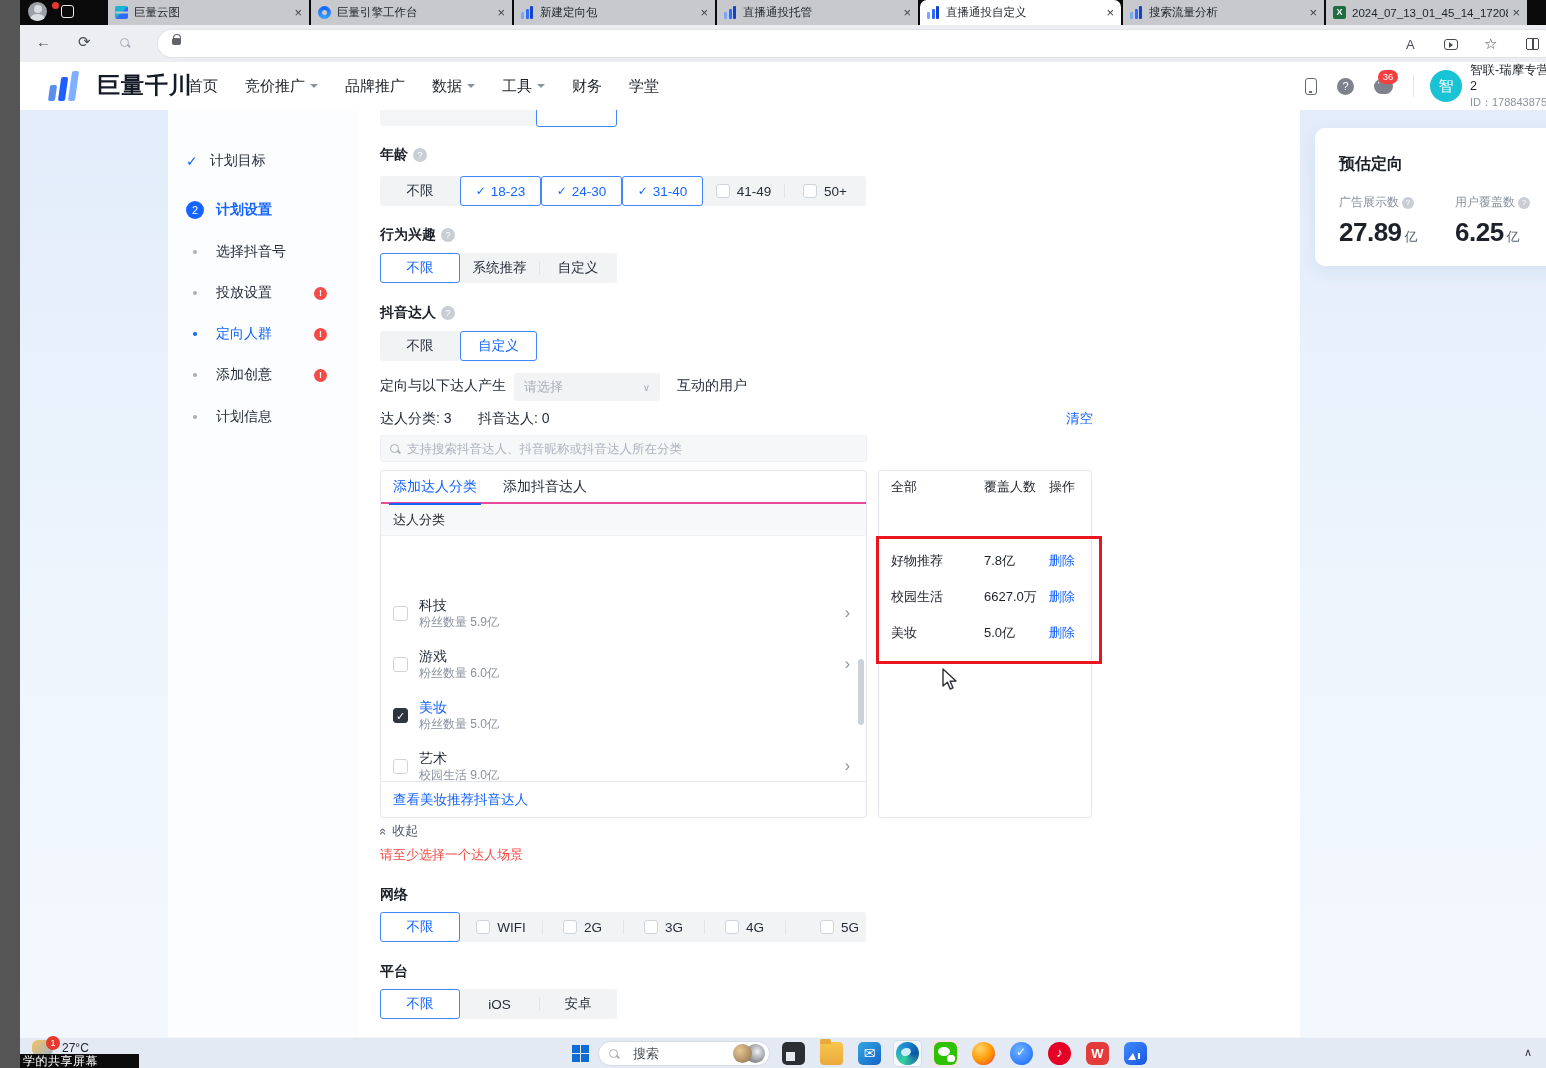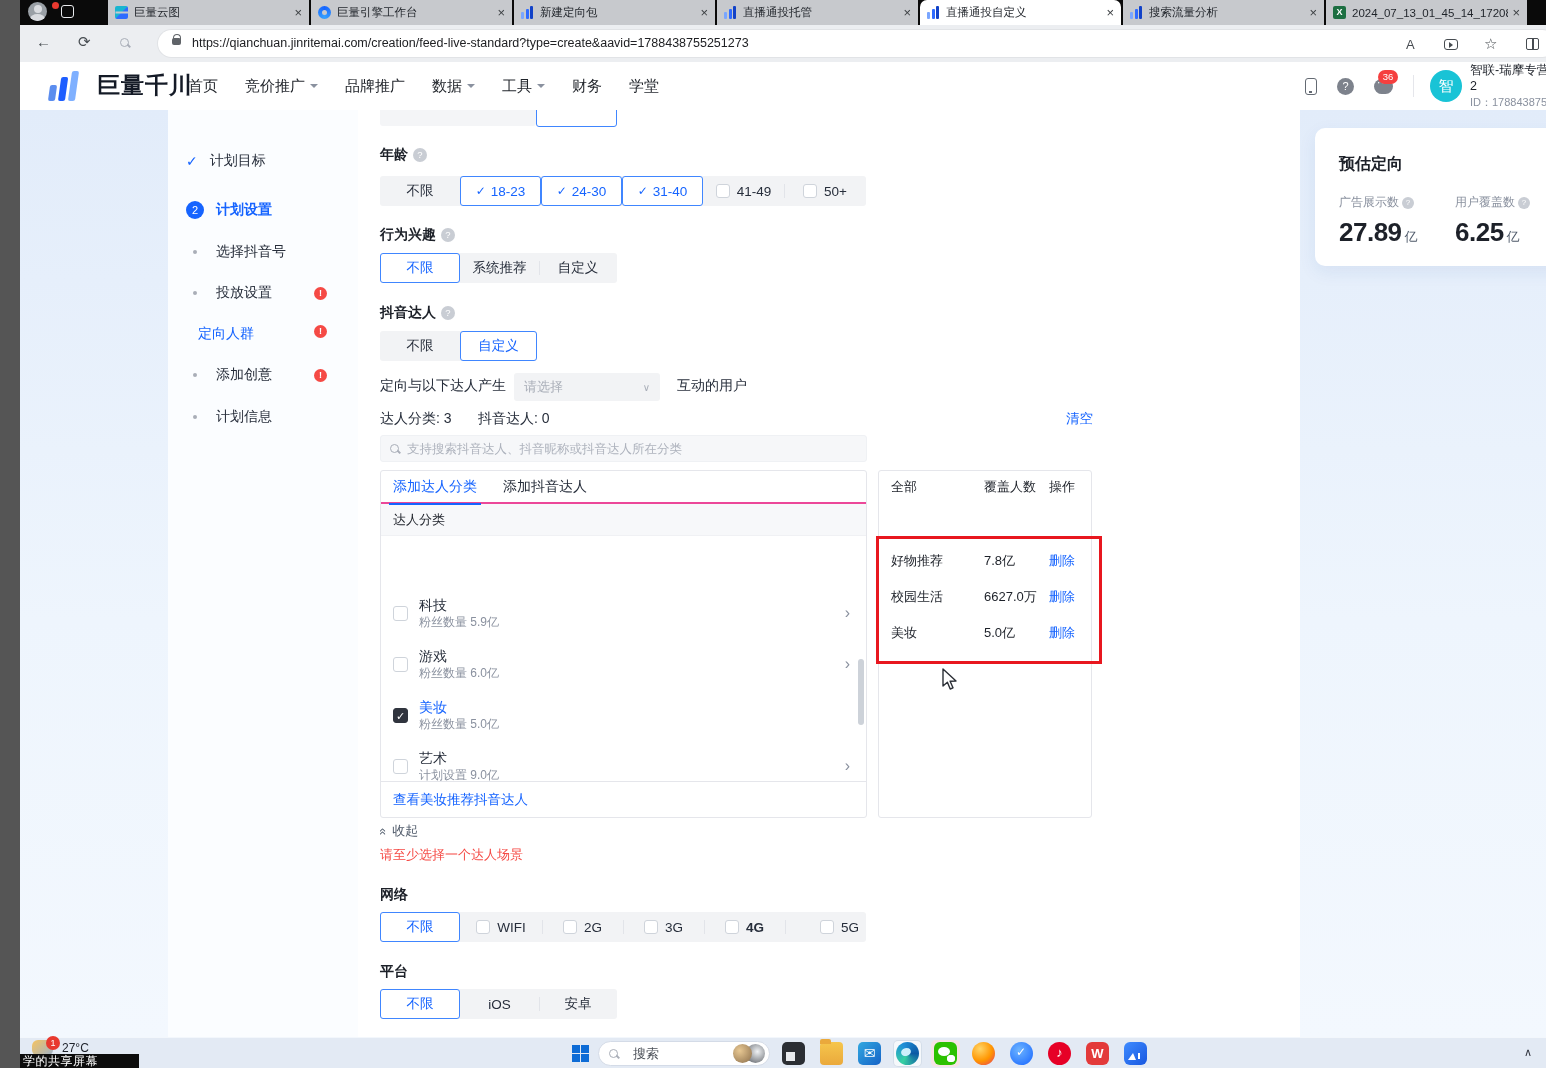--- a/index.html
+++ b/index.html
@@ -239,21 +239,20 @@
       </div>
     </div>
   </div>
 
   <div class="urlbar">
     <span class="nav-ic" style="left:16px;">←</span>
     <span class="nav-ic" style="left:58px;">⟳</span>
     <span class="nav-ic" style="left:100px; top:9px;"><span class="mag" style="display:inline-block;"></span></span>
     <div class="url-pill"></div>
     <span class="lock"></span>
-    <span class="url-text">https://qianchuan.jinritemai.com/creation/feed-live-standard?type=create&amp;aavid=1788438755251273</span>
     <span class="ur-ic" style="left:1386px;">A</span>
     <span class="ur-ic" style="left:1424px; top:13px;"><span class="vid-ic" style="display:inline-block; position:relative;"></span></span>
     <span class="ur-ic" style="left:1464px; font-size:15px; top:10px;">☆</span>
     <span class="ur-ic" style="left:1506px; top:13px;"><span class="split-ic" style="display:inline-block; position:relative;"></span></span>
   </div>
 
   <div class="appheader">
     <div class="logo">
       <span class="logo-bars">
           <i></i>
@@ -316,21 +315,21 @@
     </div>
     <div class="step" style="top:133px;">
       <span class="mk-dot"></span>
       <span class="lbl">选择抖音号</span>
     </div>
     <div class="step" style="top:174px;">
       <span class="mk-dot"></span>
       <span class="lbl">投放设置</span>
       <span class="errb">!</span>
     </div>
-    <div class="step link" style="top:215px;flex-direction:column;">
+    <div class="step link" style="top:215px;">
       <span class="mk-dot" style="background:#1664ff;"></span>
       <span class="lbl">定向人群</span>
       <span class="errb">!</span>
     </div>
     <div class="step" style="top:256px;">
       <span class="mk-dot"></span>
       <span class="lbl">添加创意</span>
       <span class="errb">!</span>
     </div>
     <div class="step" style="top:298px;">
@@ -443,21 +442,21 @@
         <span class="cbx on">✓</span>
         <span>
             <div class="cat-name">美妆</div>
             <div class="cat-fans">粉丝数量 5.0亿</div>
           </span>
       </div>
       <div class="cat" style="top:270px;">
         <span class="cbx"></span>
         <span>
             <div class="cat-name">艺术</div>
-            <div class="cat-fans">计划设置 9.0亿</div>
+            <div class="cat-fans">校园生活 9.0亿</div>
           </span>
         <span class="chev">›</span>
       </div>
 
       <span class="list-scroll"></span>
       <div class="pfoot">
         <span>查看美妆推荐抖音达人</span>
       </div>
     </div>
 
@@ -504,21 +503,21 @@
           <span>WIFI</span>
         </span>
       <span class="opt" style="width:81px;">
           <span class="cb"></span>
           <span>2G</span>
         </span>
       <span class="opt" style="width:81px;">
           <span class="cb"></span>
           <span>3G</span>
         </span>
-      <span class="opt" style="width:81px;font-weight:bold;">
+      <span class="opt" style="width:81px;">
           <span class="cb"></span>
           <span>4G</span>
         </span>
       <span class="opt" style="width:81px;padding-left:28px;">
           <span class="cb"></span>
           <span>5G</span>
         </span>
     </div>
 
     <div class="sec-label" style="top:853px;">

